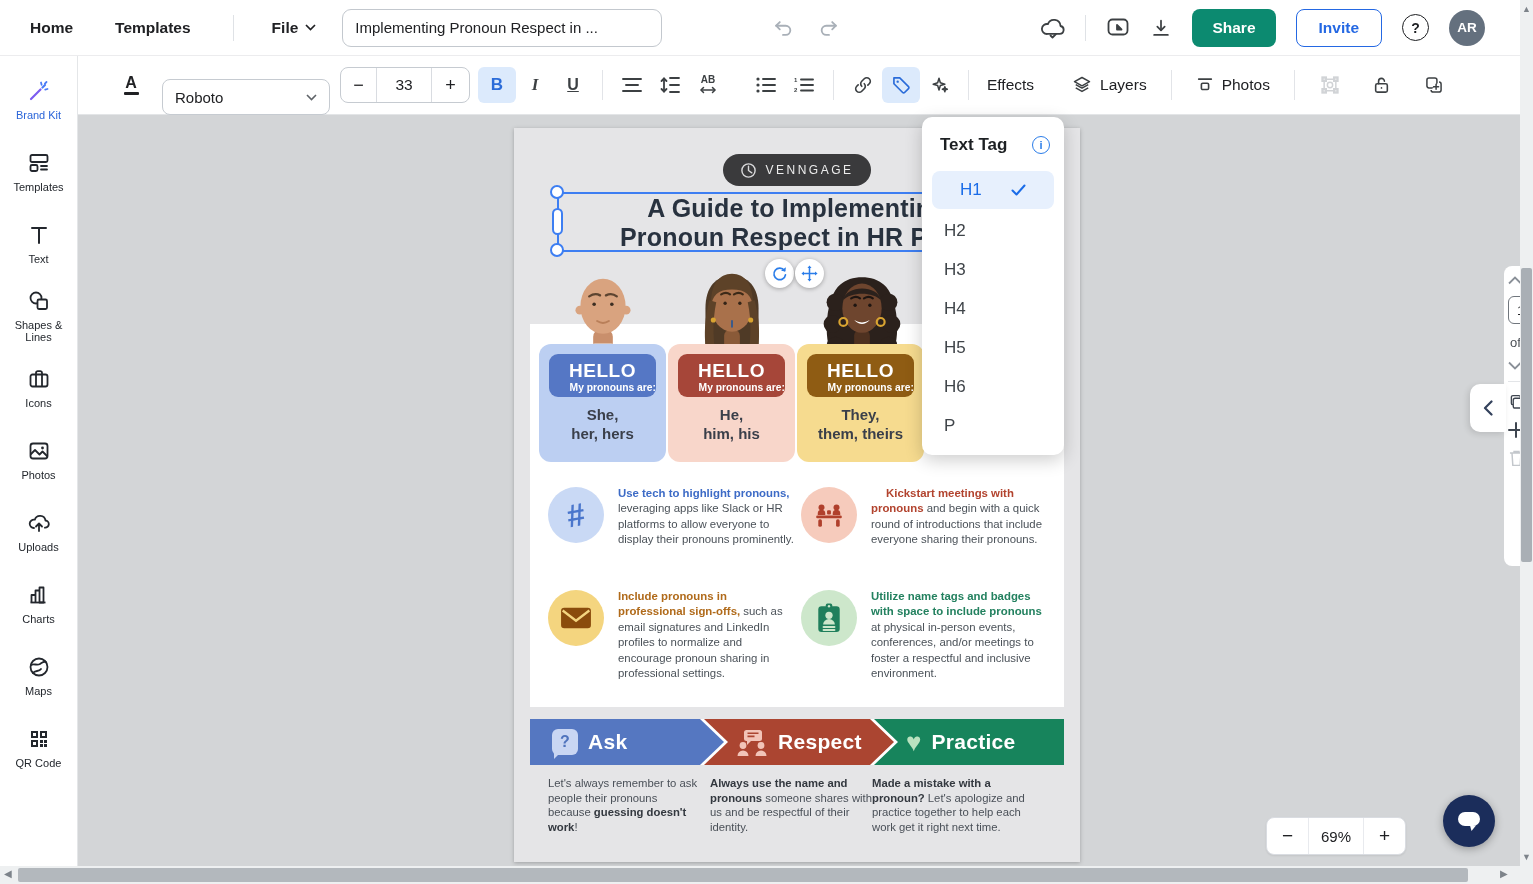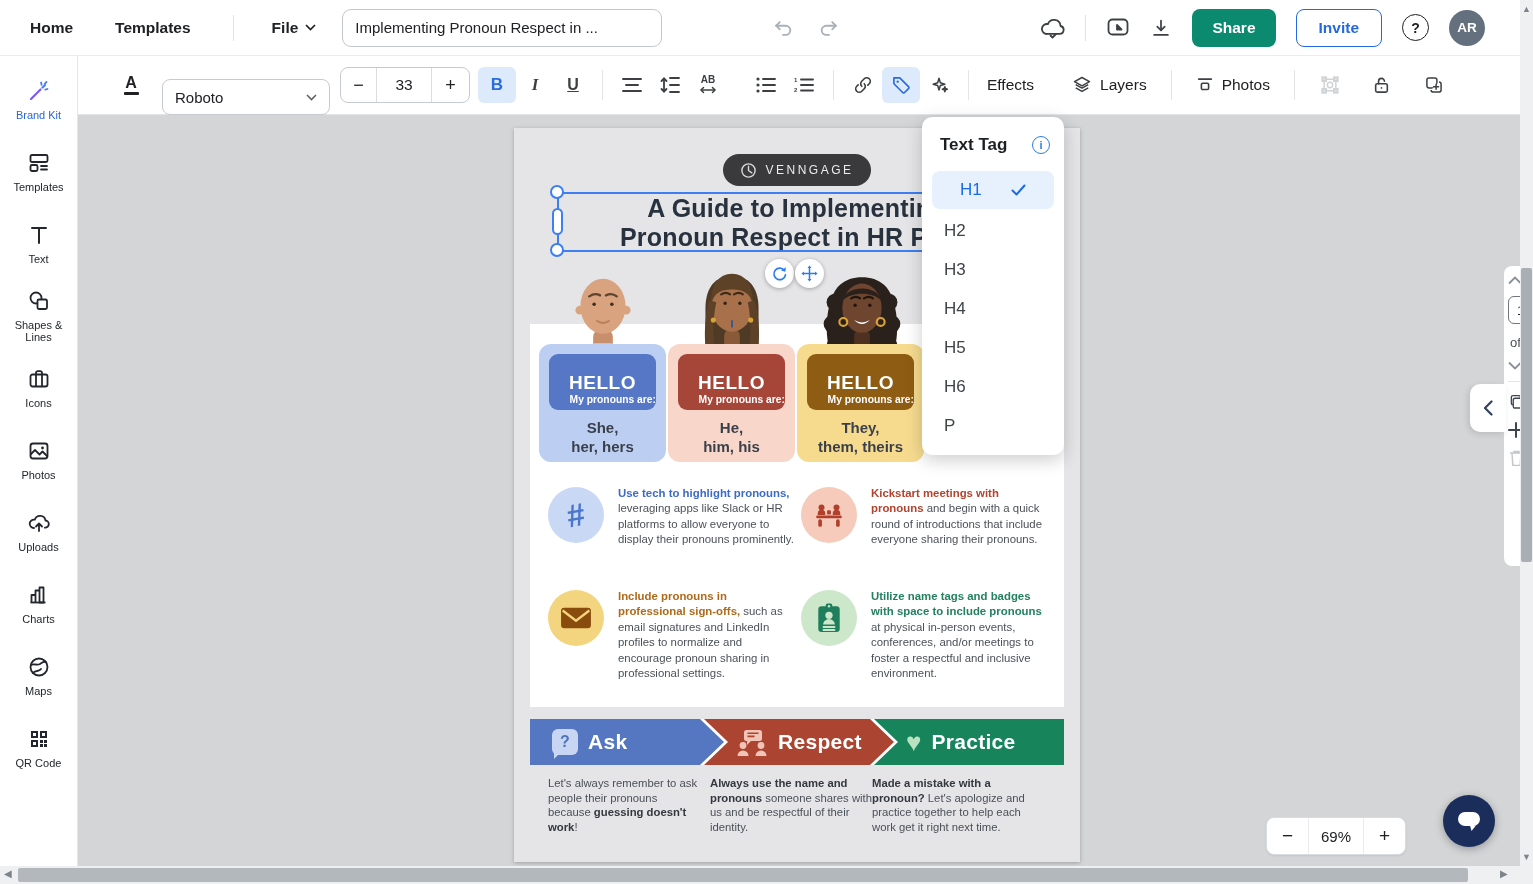--- a/index.html
+++ b/index.html
@@ -71,32 +71,32 @@
   
   .sel-line { position:absolute; background:#3d7ef2; z-index:18;}
   .sel-handle { position:absolute; background:#fff; border:2px solid #3d7ef2; border-radius:50%; width:14px; height:14px; z-index:19; cursor:pointer;}
   .sel-pill { position:absolute; background:#fff; border:2px solid #3d7ef2; border-radius:6px; width:11px; height:27px; z-index:19; cursor:pointer;}
   .float-btn { position:absolute; width:29px; height:29px; border-radius:50%; background:#fff; box-shadow:0 1px 4px rgba(0,0,0,.3);
                display:flex; align-items:center; justify-content:center; z-index:20; cursor:pointer; border:none;}
 
   .avatar-svg { position:absolute; width:118px; height:120px; }
 
   .badge-card { position:absolute; top:216px; width:127px; height:118px; border-radius:12px; text-align:center;}
-  .badge-head { margin:10px 10px 0 10px; height:56px; border-radius:9px; color:#fff; padding-top:18px;}
+  .badge-head { margin:10px 10px 0 10px; height:43px; border-radius:9px; color:#fff; padding-top:6px;}
   .badge-head .h1 { font-size:19px; font-weight:800; letter-spacing:.5px; line-height:21px;}
   .badge-head .h2 { font-size:10.3px; font-weight:700; margin-top:1px;text-align:right;}
   .badge-pron { margin-top:8px; font-size:15px; font-weight:700; color:#3a3f4a; line-height:19px;}
   .bc1 { left:25px;  background:#bccff2;} .bc1 .badge-head{ background:#5577c5;}
   .bc2 { left:154px; background:#f8d6ca;} .bc2 .badge-head{ background:#a64639;}
   .bc3 { left:283px; background:#f6db8f;} .bc3 .badge-head{ background:#8f5c13;}
 
   .tip-circle { position:absolute; width:56px; height:56px; border-radius:50%; display:flex; align-items:center; justify-content:center;}
   .tip-text { position:absolute; width:176px; font-size:11.4px; line-height:15.4px; color:#4a5158;}
   .tip-text b { font-weight:700; }
-  .t1 b{color:#3d6bc6;} .t2 b{color:#b2432e;} .t3 b{color:#b06a1a;} .t4 b{color:#23815f;}
+  .t1 b{color:#3d6bc6;} .t2 b{color:#b2432e;margin-left:15px;} .t3 b{color:#b06a1a;} .t4 b{color:#23815f;}
 
   .steps-band { position:absolute; left:16px; top:591px; width:534px; height:46px;}
   .seg { position:absolute; top:0; height:46px; width:194px;}
   .seg .shape { width:100%; height:100%; display:flex; align-items:center; gap:10px; padding-left:22px;}
   .seg1 { left:0; z-index:3; filter:drop-shadow(4px 0 0 #fff);}
   .seg2 { left:170px; z-index:2; filter:drop-shadow(4px 0 0 #fff);}
   .seg3 { left:340px; z-index:1;}
   .seg1 .shape { background:#5577c1; clip-path:polygon(0 0, calc(100% - 24px) 0, 100% 50%, calc(100% - 24px) 100%, 0 100%);}
   .seg2 .shape { background:#ab4531; clip-path:polygon(0 0, calc(100% - 24px) 0, 100% 50%, calc(100% - 24px) 100%, 0 100%, 24px 50%); padding-left:36px;}
   .seg3 .shape { background:#17845c; clip-path:polygon(0 0, 100% 0, 100% 100%, 0 100%, 24px 50%); padding-left:36px;}

